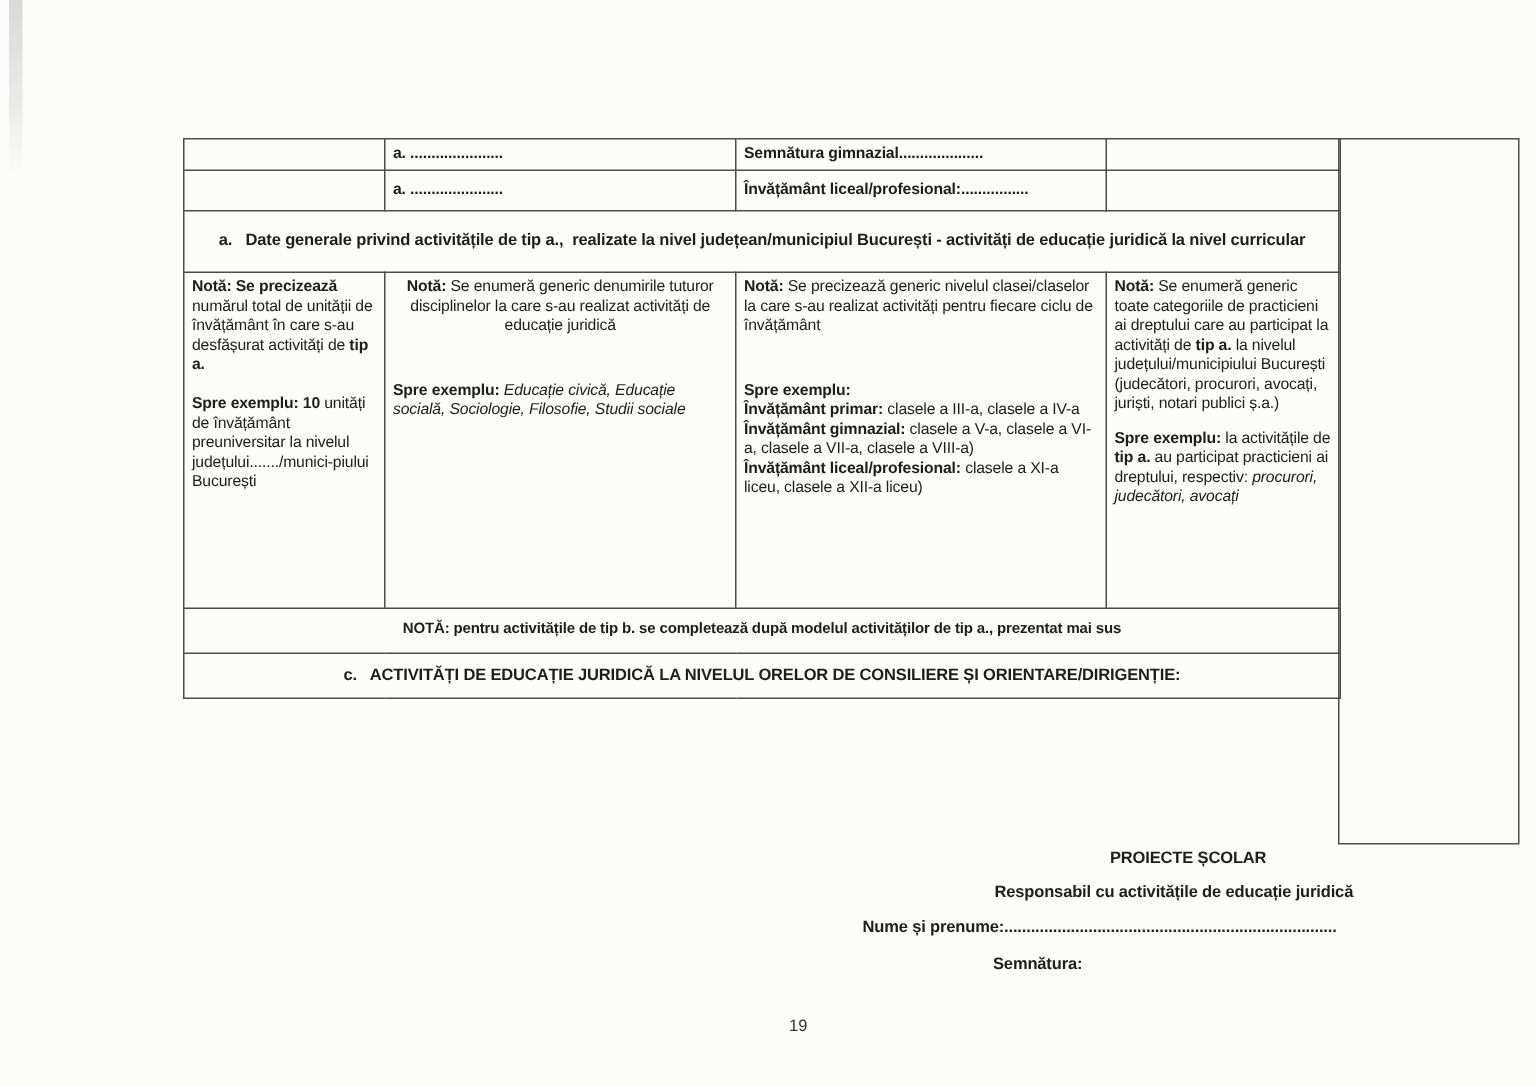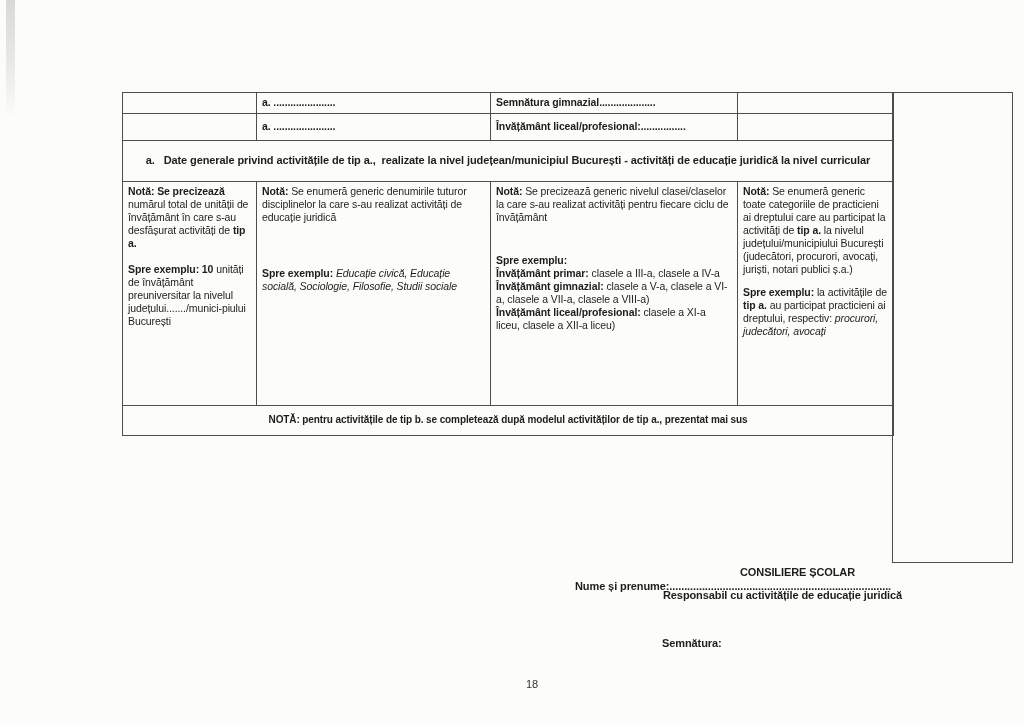--- a/index.html
+++ b/index.html
@@ -26,32 +26,32 @@
   tr.r-top1 td{height:18px;}
   tr.r-top2 td{height:24px;}
   tr.r-head td{height:38px;text-align:center;font-weight:bold;font-size:11px;white-space:pre-wrap;}
   tr.r-notes td{height:219px;vertical-align:top;padding-top:3px;}
   tr.r-sect td{height:32px;text-align:center;font-weight:bold;font-size:11px;white-space:pre-wrap;}
   tr.r-sect.small td{height:27px;}
   tr.r-nota td{height:27px;text-align:center;font-weight:bold;font-size:10px;margin-top:40px;}
   .cell-label{font-weight:bold;}
   .para{margin:0;}
   .p2-unitati{margin-top:13px;}
-  .p1-discipline{}
-  .p2-discipline{margin-top:43px;}
+  .p1-discipline{text-align:center;}
+  .p2-discipline{margin-top:30px;}
   .p2-nivel{margin-top:30px;}
   .p2-practicieni{margin-top:10px;}
   .right-column{
     position:absolute;left:892px;top:92px;width:119px;height:469px;
     border:1px solid #4d4d4b;
   }
   .footer-line{position:absolute;font-weight:bold;font-size:11px;letter-spacing:-0.1px;}
   .f-inspector{left:740px;top:566px;}
   .f-responsible{left:663px;top:589px;}
-  .f-name{left:575px;top:580px;}
+  .f-name{left:575px;top:612px;}
   .f-signature{left:662px;top:637px;}
   .page-number{position:absolute;left:526px;top:678px;font-size:11px;color:#333;}
 </style>
 </head>
 <body>
 
 <div class="scan-artifact"></div>
 
 <table class="main">
   <colgroup>
@@ -90,22 +90,25 @@
         <p class="para p2-nivel"><span style="font-weight: bold;">Spre exemplu:</span><br><span style="font-weight: bold;">Învățământ primar:</span><span> clasele a III-a, clasele a IV-a</span><br><span style="font-weight: bold;">Învățământ gimnazial:</span><span>  clasele a V-a, clasele a VI-a, clasele a VII-a, clasele a VIII-a)</span><br><span style="font-weight: bold;">Învățământ liceal/profesional:</span><span> clasele a XI-a liceu, clasele a XII-a liceu)</span></p>
       </td>
       <td>
         <p class="para"><span style="font-weight: bold;">Notă:</span><span> Se enumeră generic toate categoriile de practicieni ai dreptului care au participat la activități de </span><span style="font-weight: bold;">tip a.</span><span> la nivelul județului/municipiului București (judecători, procurori, avocați, juriști, notari publici ș.a.)</span></p>
         <p class="para p2-practicieni"><span style="font-weight: bold;">Spre exemplu:</span><span> la activitățile de </span><span style="font-weight: bold;">tip a.</span><span>  au participat practicieni ai dreptului, respectiv: </span><span style="font-style: italic;">procurori, judecători, avocați</span></p>
       </td>
     </tr>
     <tr class="r-nota">
       <td colspan="4">NOTĂ: pentru activitățile de tip b. se completează după modelul activităților de tip a., prezentat mai sus</td>
     </tr>
+    <tr class="r-sect small">
+      <td colspan="4">c.   ACTIVITĂȚI DE EDUCAȚIE JURIDICĂ LA NIVELUL ORELOR DE CONSILIERE ȘI ORIENTARE/DIRIGENȚIE:</td>
+    </tr>
   </tbody>
 </table>
 
 <div class="right-column"></div>
 
-<div class="footer-line f-inspector">CONSILIERE ȘCOLAR</div>
+<div class="footer-line f-inspector">PROIECTE ȘCOLAR</div>
 <div class="footer-line f-responsible">Responsabil cu activitățile de educație juridică</div>
 <div class="footer-line f-name">Nume și prenume:...........................................................................</div>
 <div class="footer-line f-signature">Semnătura:</div>
-<div class="page-number">18</div>
+<div class="page-number">19</div>
 
 </body></html>

